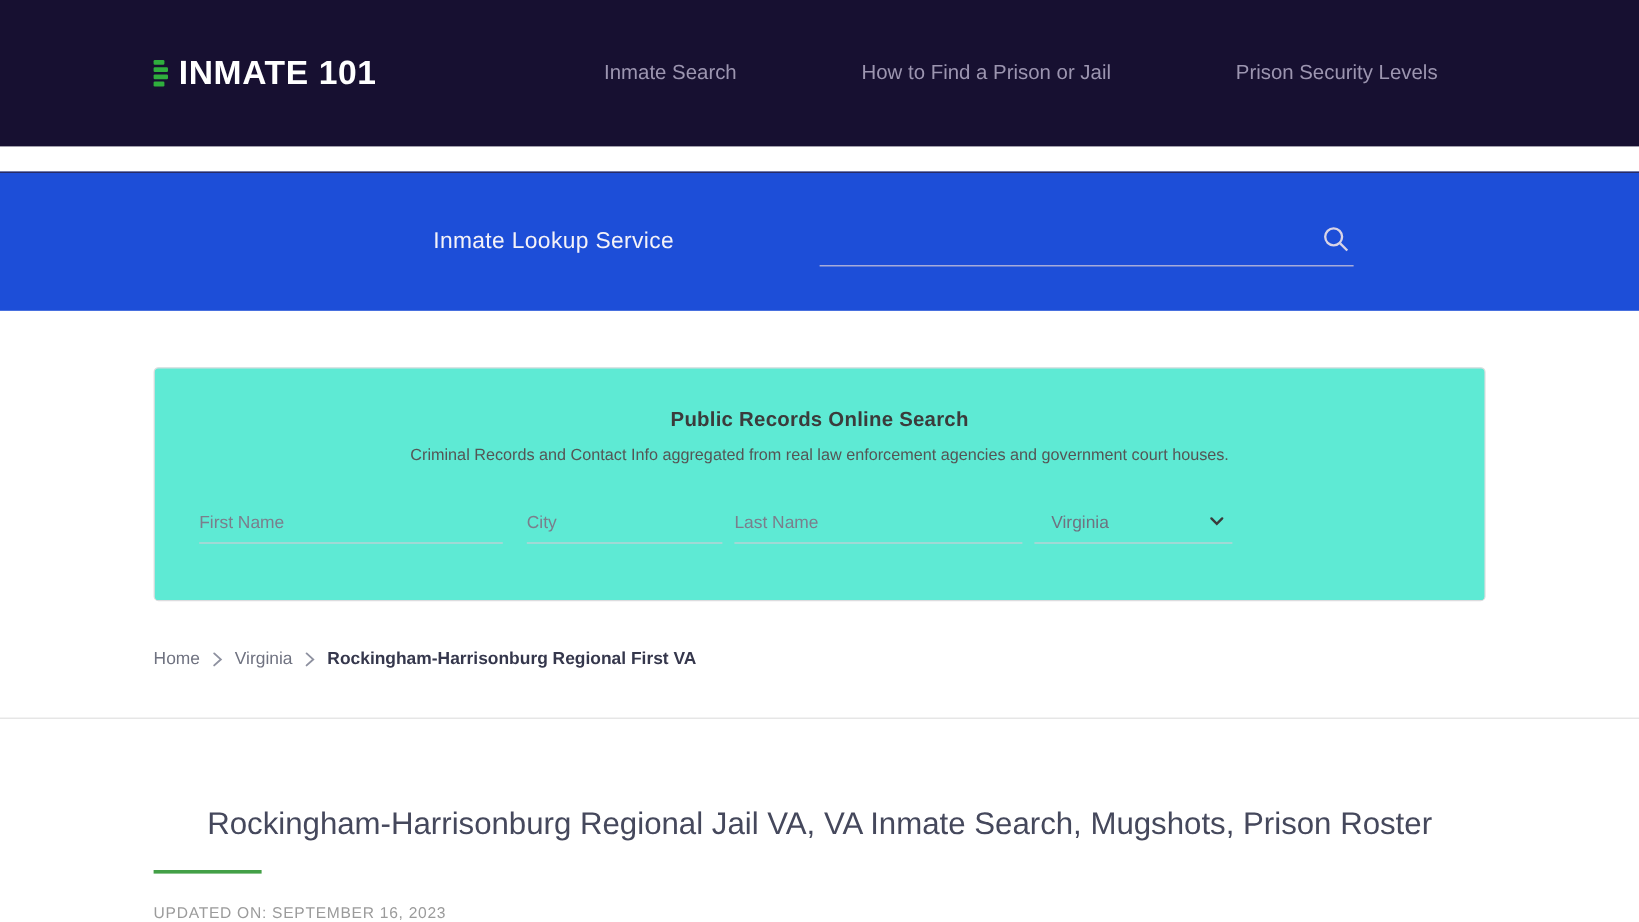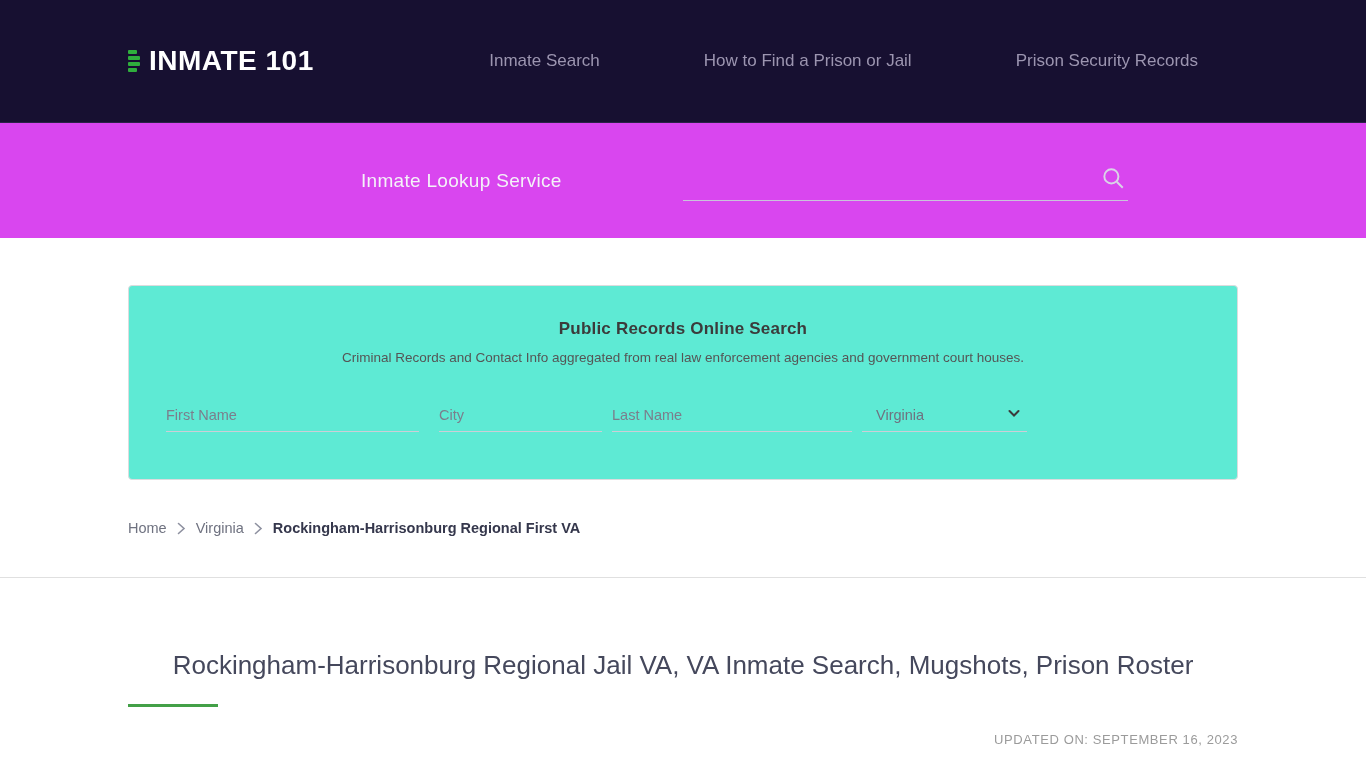--- a/index.html
+++ b/index.html
@@ -38,23 +38,24 @@
   .main-nav { display:flex; gap:104px; margin-right:40px; }
   .main-nav a {
     color:#9c95b0;
     text-decoration:none;
     font-size:17px;
     font-weight:400;
   }
 
   
   .sub-bar {
-    background:#d946ef;
+    background:#1d4ed8;
     border-top:1px solid #2b2349;
     height:116px;
+    margin-top:21px;
   }
   .sub-bar-inner {
     height:100%;
     display:flex;
     align-items:center;
   }
   .lookup-title {
     margin-left:233px;
     color:#f4f2f8;
     font-size:19px;
@@ -195,21 +196,21 @@
   }
   .title-rule {
     margin-top:22px;
     width:90px;
     height:3px;
     background:#43a047;
     border:none;
   }
   .updated-on {
     margin-top:25px;
-    text-align:right;
+    text-align:left;
     font-size:13px;
     letter-spacing:0.6px;
     color:#9b9b9b;
     text-transform:uppercase;
   }
 </style>
 </head>
 <body>
 
 <header class="top-bar">
@@ -219,21 +220,21 @@
         <span></span>
           <span></span>
           <span></span>
           <span></span>
       </span>
       <span class="logo-text">INMATE 101</span>
     </div>
     <nav class="main-nav">
       <a href="#">Inmate Search</a>
       <a href="#">How to Find a Prison or Jail</a>
-      <a href="#">Prison Security Records</a>
+      <a href="#">Prison Security Levels</a>
     </nav>
   </div>
 </header>
 
 <div class="sub-bar">
   <div class="container sub-bar-inner">
     <div class="lookup-title">Inmate Lookup Service</div>
     <div class="header-search">
       <input type="text" value="" style="">
       <span class="search-icon">

